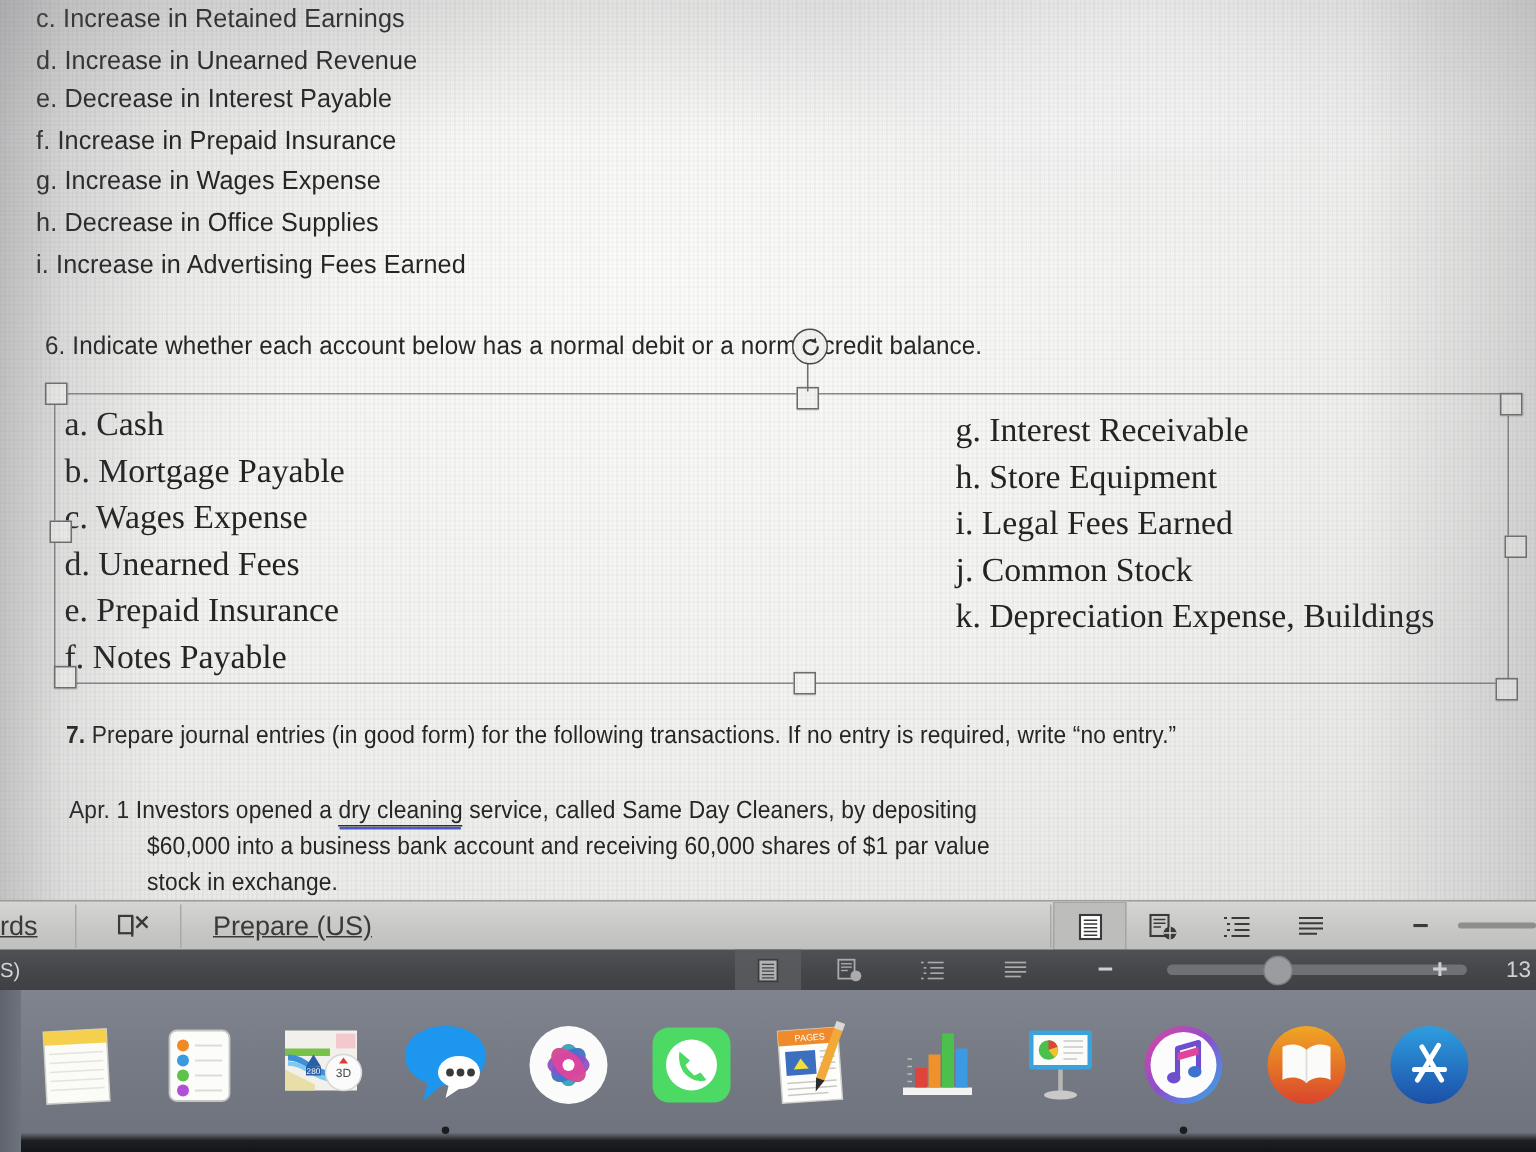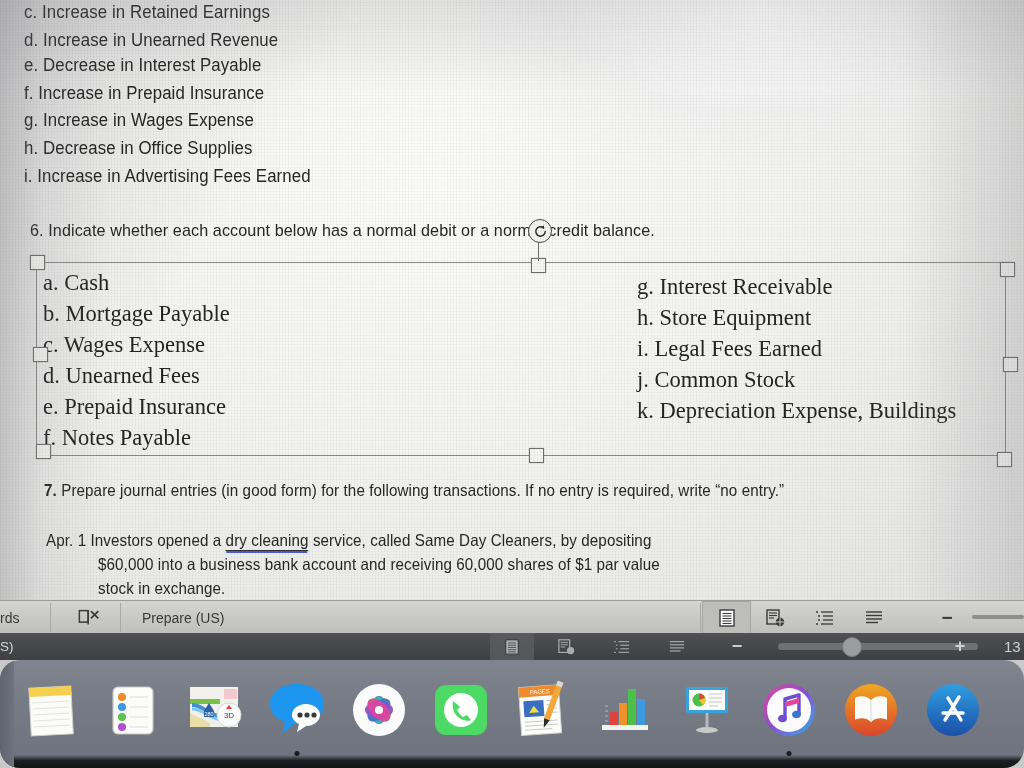--- a/index.html
+++ b/index.html
@@ -91,21 +91,21 @@
   }
 
   
   .statusbar{
     position:absolute;left:0;top:600px;width:1024px;height:33px;
     background:linear-gradient(180deg,#d5d5d3 0%,#c7c7c5 55%,#bfbfbd 100%);
     border-top:1px solid #9d9d9b;
   }
   .statusbar .sb-item{
     position:absolute;top:0;height:33px;display:flex;align-items:center;
-    color:#3a3a3a;font-size:14px;
+    color:#3a3a3a;font-size:18px;text-decoration:underline;
   }
   .sb-sep{position:absolute;top:2px;width:1px;height:29px;background:#a9a9a7;}
   .viewgroup{position:absolute;top:0;height:33px;display:flex;align-items:center;gap:0px;}
   .viewbtn{
     width:49px;height:33px;display:flex;align-items:center;justify-content:center;
   }
   .viewbtn.active{background:#bdbdbb;box-shadow:inset 0 0 0 1px #a5a5a3;}
   .zoomminus,.zoomplus{
     position:absolute;top:0;height:33px;display:flex;align-items:center;justify-content:center;
     color:#3a3a3a;font-size:19px;font-weight:700;
@@ -129,21 +129,20 @@
   .sb2-ztrack{position:absolute;height:7px;border-radius:4px;background:#6f7175;}
   .sb2-knob{position:absolute;width:18px;height:18px;border-radius:50%;background:#9a9c9f;border:1px solid #7a7c7f;}
   .sb2-sym{position:absolute;top:0;height:27px;display:flex;align-items:center;justify-content:center;color:#cfcfd1;font-size:18px;font-weight:700;}
   .sb2-pct{position:absolute;top:0;height:27px;display:flex;align-items:center;color:#d0d0d2;font-size:15px;}
 
   
   .dock{
     position:absolute;left:0;top:660px;width:1024px;height:108px;
     background:linear-gradient(180deg,#7f848f 0%,#767b86 40%,#6e737e 88%, #1d1f22 93%, #141518 100%);
     overflow:hidden;
-    border-radius:20px;
   }
   .dock-inner{position:absolute;left:0;top:6px;width:1024px;height:88px;display:flex;align-items:center;}
   .dockicon{
     position:relative;width:74px;height:74px;flex:0 0 74px;margin:0 4px;
     display:flex;align-items:center;justify-content:center;
   }
   .dot{position:absolute;bottom:-9px;left:50%;transform:translateX(-50%);width:5px;height:5px;border-radius:50%;background:#1b1c1e;}
   .dockedge{position:absolute;left:0;top:0;width:14px;height:108px;background:linear-gradient(90deg,#5e636d 0%, #6e737e 100%);}
 </style>
 </head>

